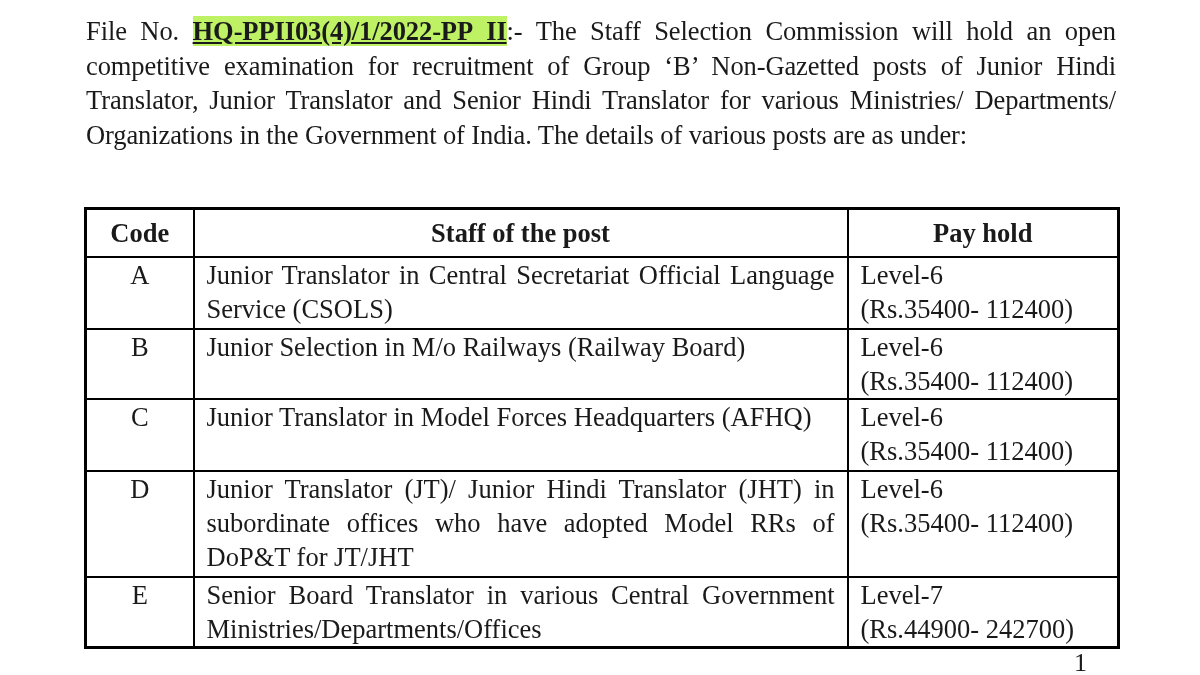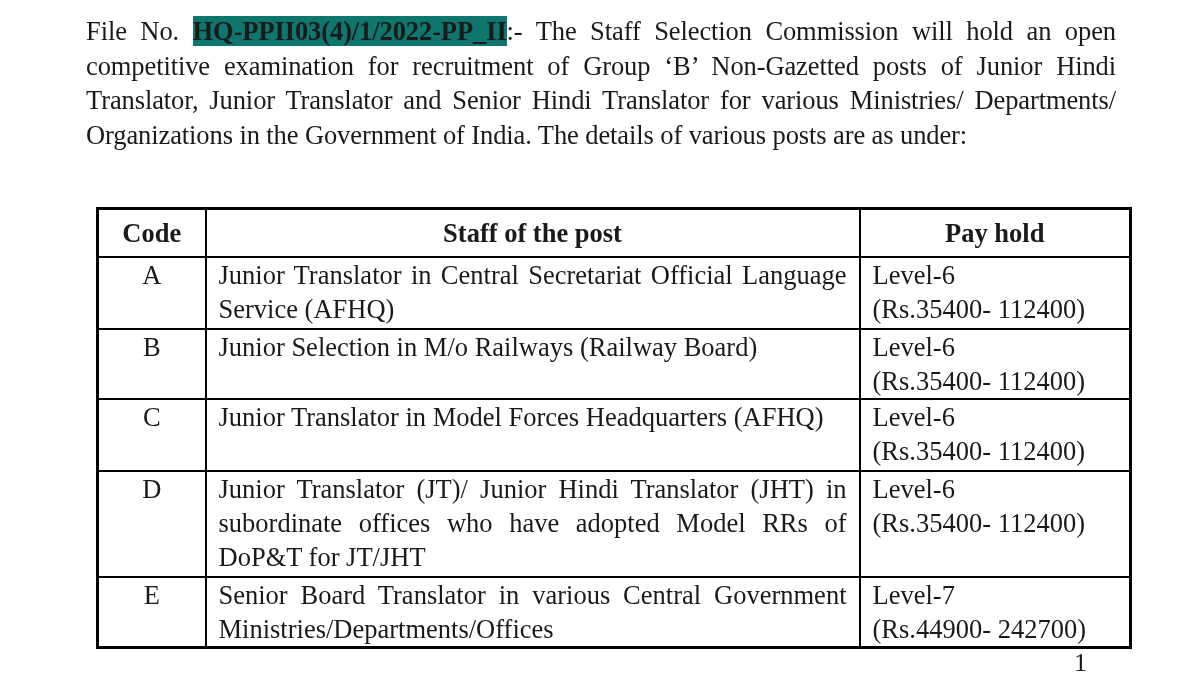--- a/index.html
+++ b/index.html
@@ -23,26 +23,27 @@
     }
     .intro {
       font-size: 26.5px;
       line-height: 34.5px;
       text-align: justify;
       margin: 0;
       letter-spacing: -0.1px;
     }
     .intro b { font-weight: normal; }
     .hl {
-      background: #0f766e;
+      background: #bef264;
       font-weight: bold;
+      text-decoration: underline;
     }
     table.posts {
       position: absolute;
-      left: 96px;
+      left: 84px;
       top: 207px;
       width: 1033px;
       border-collapse: collapse;
       font-size: 26.5px;
       line-height: 34px;
       table-layout: fixed;
     }
     table.posts th, table.posts td {
       border: 2px solid #000;
       padding: 0 12px;
@@ -88,21 +89,21 @@
   <thead>
     <tr>
       <th>Code</th>
       <th>Staff of the post</th>
       <th>Pay hold</th>
     </tr>
   </thead>
   <tbody>
     <tr style="height:72px">
       <td class="code">A</td>
-      <td class="name">Junior Translator in Central Secretariat Official Language Service (AFHQ)</td>
+      <td class="name">Junior Translator in Central Secretariat Official Language Service (CSOLS)</td>
       <td class="pay"><span>Level-6</span><br><span>(Rs.35400- 112400)</span></td>
     </tr>
     <tr style="height:68px">
       <td class="code">B</td>
       <td class="name">Junior Selection in M/o Railways (Railway Board)</td>
       <td class="pay"><span>Level-6</span><br><span>(Rs.35400- 112400)</span></td>
     </tr>
     <tr style="height:72px">
       <td class="code">C</td>
       <td class="name">Junior Translator in Model Forces Headquarters (AFHQ)</td>

